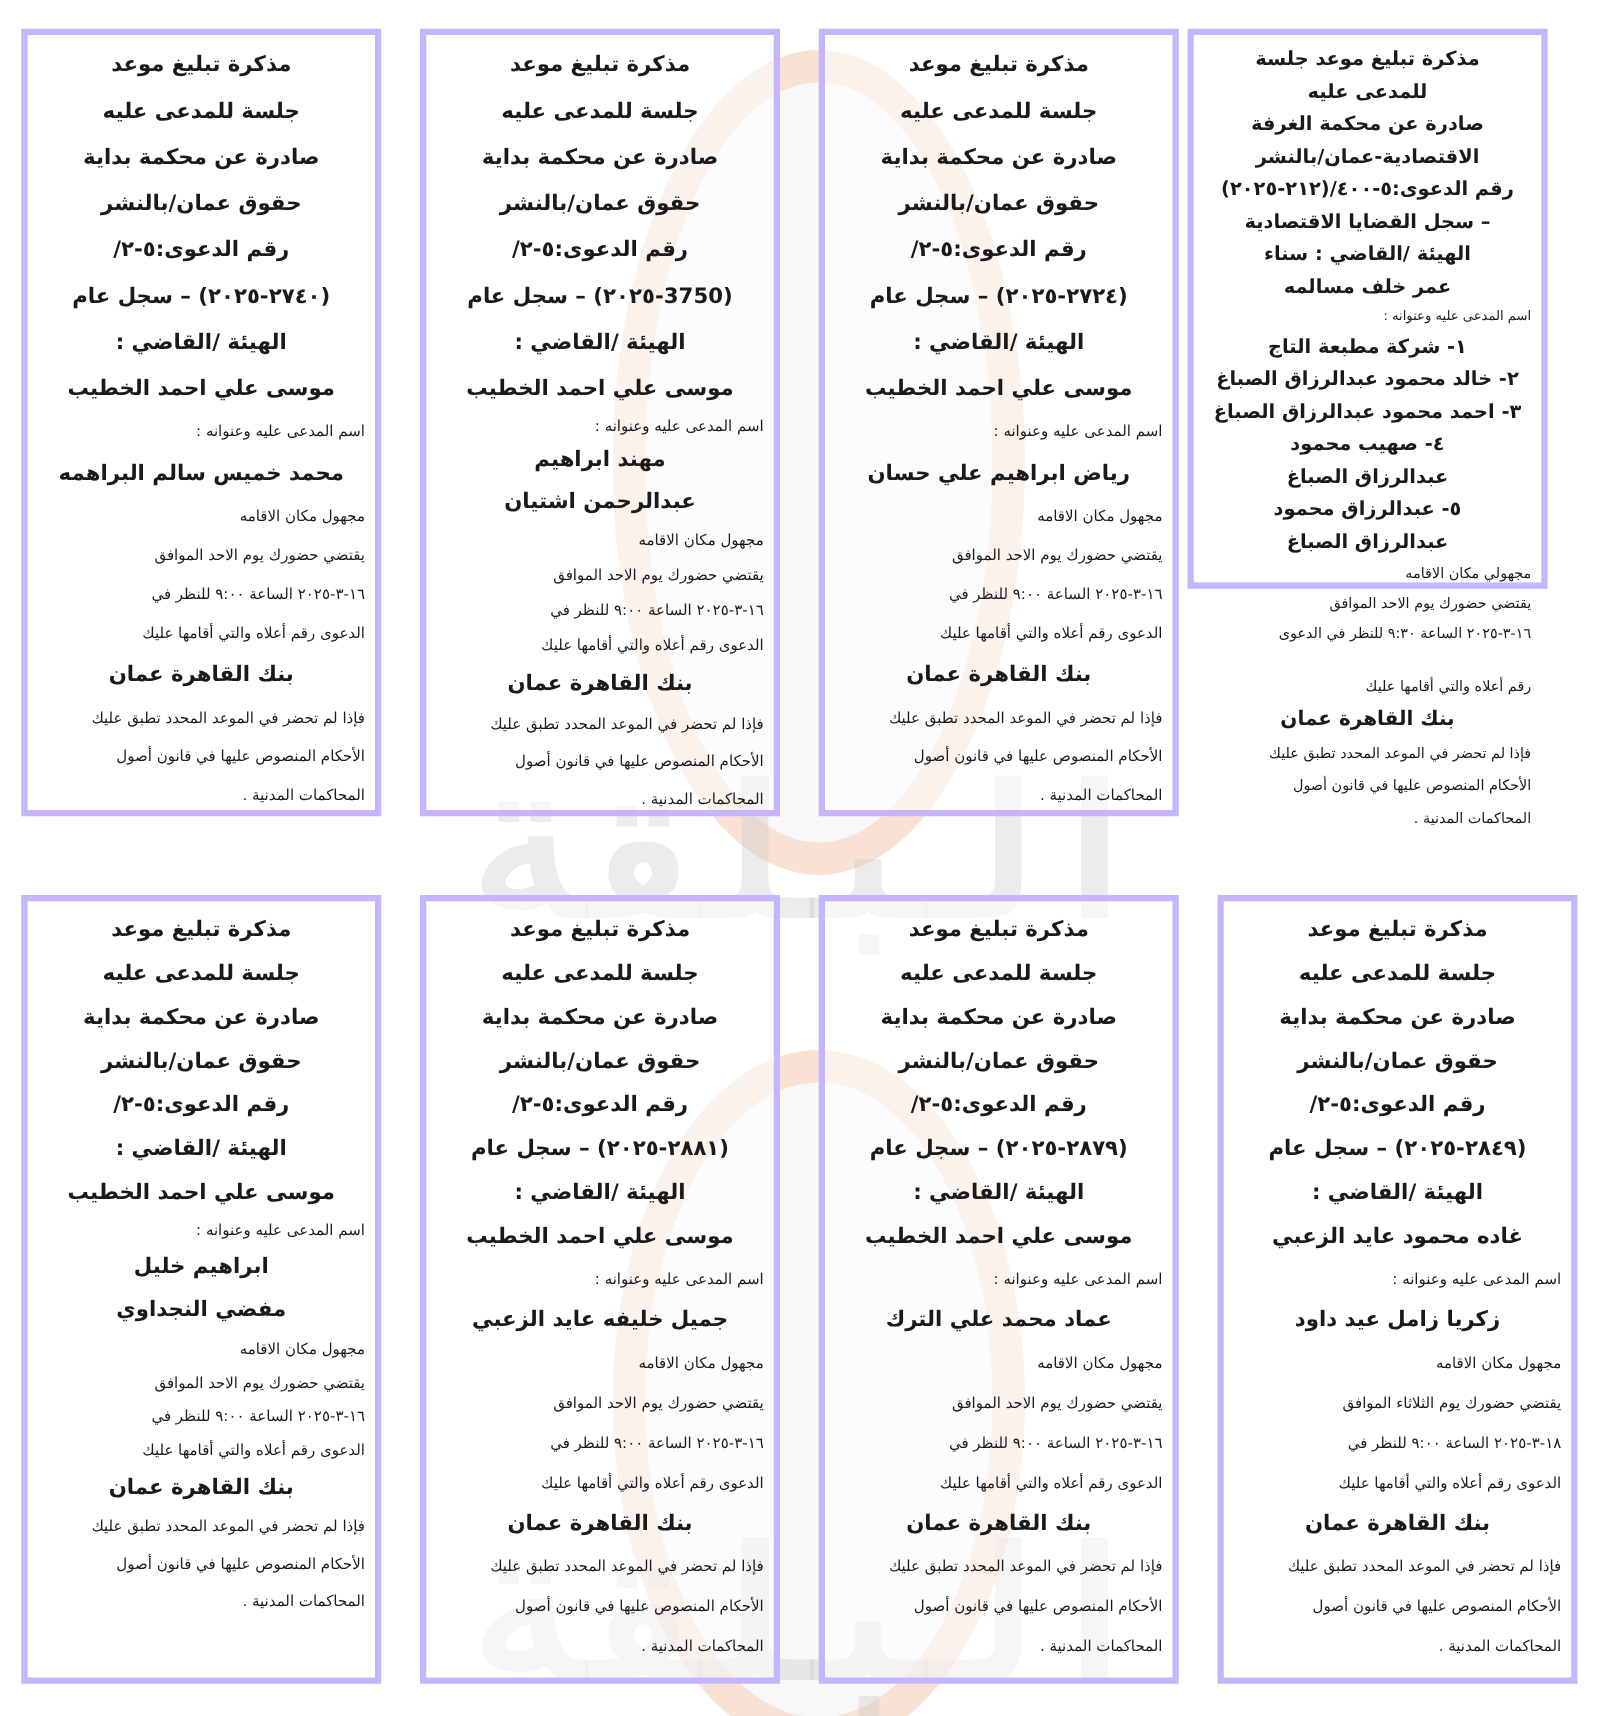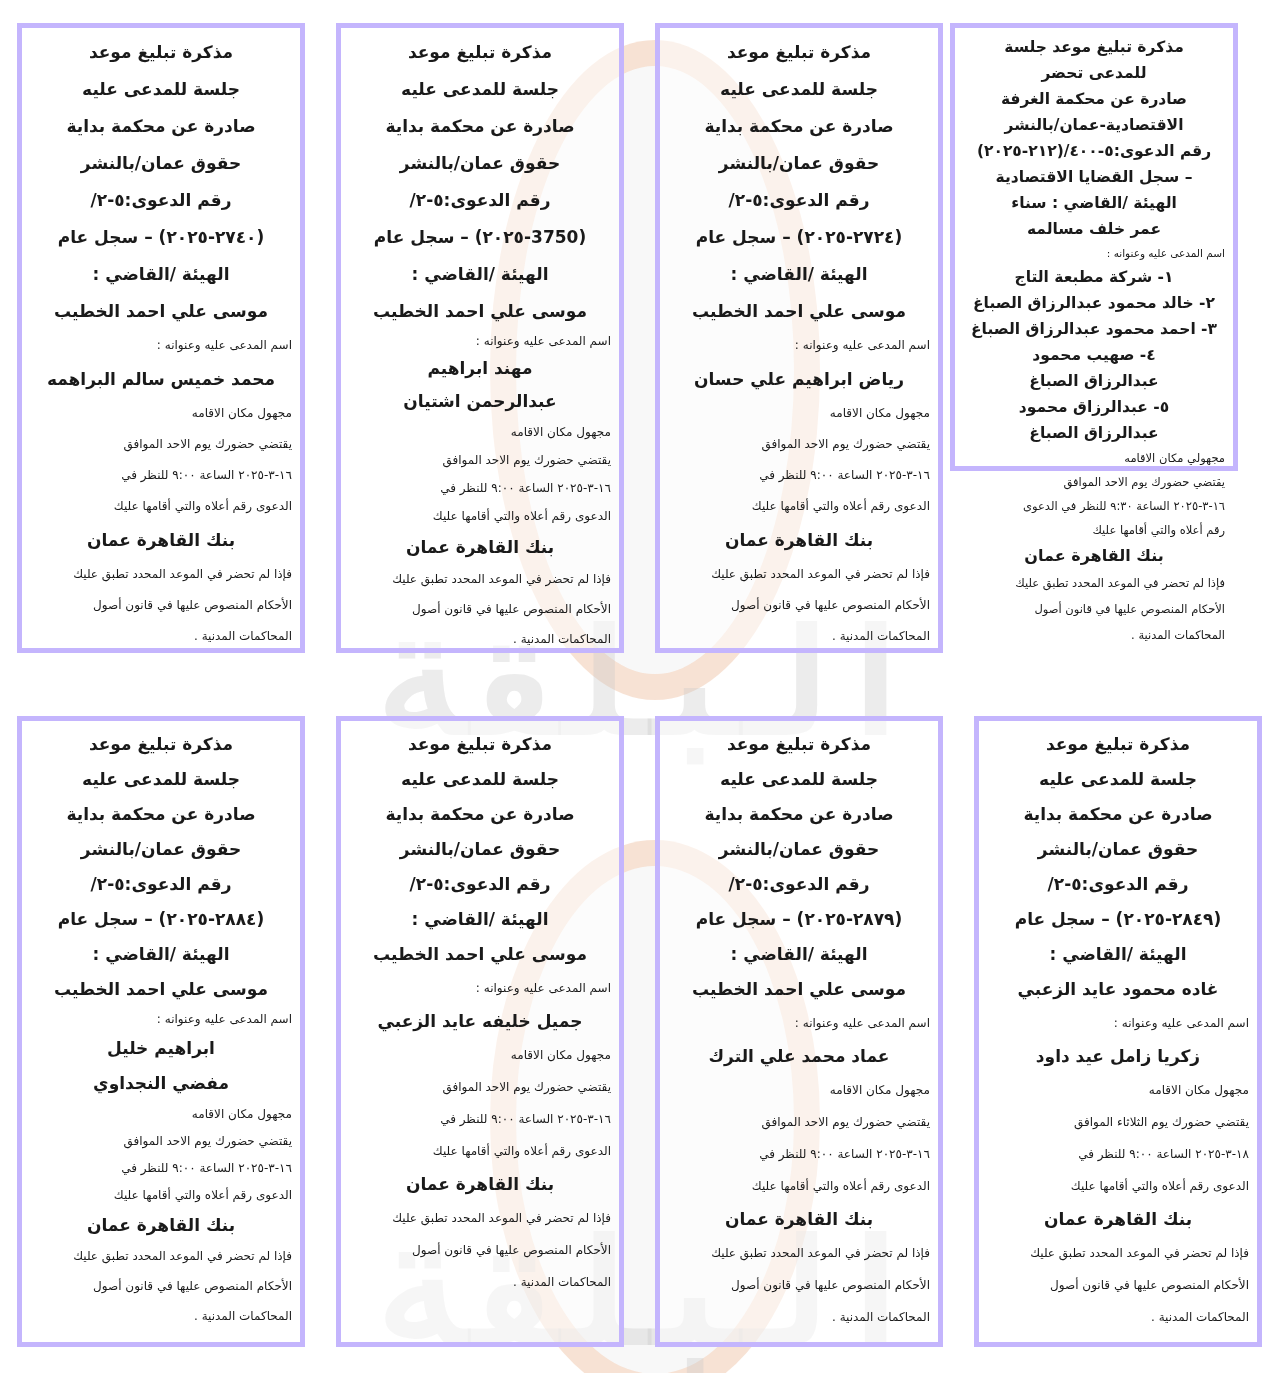--- a/index.html
+++ b/index.html
@@ -28,39 +28,39 @@
 </head>
 <body>
 
 <div class="watermark wm-clock" style="left:490px; top:40px; width:330px; height:660px; border-radius:50%;"></div>
 <div class="watermark wm-clock" style="left:490px; top:840px; width:330px; height:560px; border-radius:50%;"></div>
 <div class="watermark wm-text" style="left:350px; top:620px; width:600px; text-align:center;">البلقة</div>
 <div class="watermark wm-text" style="left:350px; top:1230px; width:600px; text-align:center;">البلقة</div>
 
 <div class="notice row-top compact" style="left:950px; top:23px; width:288px; height:448px;">
   <p class="h">مذكرة تبليغ موعد جلسة</p>
-  <p class="h">للمدعى تحضر</p>
+  <p class="h">للمدعى عليه</p>
   <p class="h">صادرة عن محكمة الغرفة</p>
   <p class="h">الاقتصادية-عمان/بالنشر</p>
   <p class="h">رقم الدعوى:٥-٤٠٠/(٢١٢-٢٠٢٥)</p>
   <p class="h">– سجل القضايا الاقتصادية</p>
   <p class="h">الهيئة /القاضي : سناء</p>
   <p class="h">عمر خلف مسالمه</p>
   <p class="s" style="line-height:22px; font-size:10.5px;">اسم المدعى عليه وعنوانه :</p>
   <p class="n">١- شركة مطبعة التاج</p>
   <p class="n">٢- خالد محمود عبدالرزاق الصباغ</p>
   <p class="n">٣- احمد محمود عبدالرزاق الصباغ</p>
   <p class="n">٤- صهيب محمود</p>
   <p class="n">عبدالرزاق الصباغ</p>
   <p class="n">٥- عبدالرزاق محمود</p>
   <p class="n">عبدالرزاق الصباغ</p>
   <p class="s" style="line-height:24px;">مجهولي مكان الاقامه</p>
   <p class="s" style="line-height:24px;">يقتضي حضورك يوم الاحد الموافق</p>
   <p class="s" style="line-height:24px;">١٦-٣-٢٠٢٥ الساعة ٩:٣٠ للنظر في الدعوى</p>
-  <p class="s" style="line-height:24px;">رقم أعلاه والتي أقامها عليك</p>
+  <p class="s" style="line-height:24px;margin-top:19px;">رقم أعلاه والتي أقامها عليك</p>
   <p class="bank">بنك القاهرة عمان</p>
   <p class="s" style="line-height:26px;">فإذا لم تحضر في الموعد المحدد تطبق عليك</p>
   <p class="s" style="line-height:26px;">الأحكام المنصوص عليها في قانون أصول</p>
   <p class="s" style="line-height:26px;">المحاكمات المدنية .</p>
 </div>
 
 <div class="notice row-top" style="left:655px; top:23px; width:288px; height:630px;">
   <p class="h">مذكرة تبليغ موعد</p>
   <p class="h">جلسة للمدعى عليه</p>
   <p class="h">صادرة عن محكمة بداية</p>
@@ -165,41 +165,41 @@
   <p class="s">الأحكام المنصوص عليها في قانون أصول</p>
   <p class="s">المحاكمات المدنية .</p>
 </div>
 
 <div class="notice row-bot" style="left:336px; top:716px; width:288px; height:631px;">
   <p class="h">مذكرة تبليغ موعد</p>
   <p class="h">جلسة للمدعى عليه</p>
   <p class="h">صادرة عن محكمة بداية</p>
   <p class="h">حقوق عمان/بالنشر</p>
   <p class="h">رقم الدعوى:٥-٢/</p>
+  <p class="h">(٢٨٨١-٢٠٢٥) – سجل عام</p>
   <p class="h">الهيئة /القاضي :</p>
   <p class="h">موسى علي احمد الخطيب</p>
   <p class="s">اسم المدعى عليه وعنوانه :</p>
   <p class="n">جميل خليفه عايد الزعبي</p>
   <p class="s">مجهول مكان الاقامه</p>
   <p class="s">يقتضي حضورك يوم الاحد الموافق</p>
   <p class="s">١٦-٣-٢٠٢٥ الساعة ٩:٠٠ للنظر في</p>
   <p class="s">الدعوى رقم أعلاه والتي أقامها عليك</p>
   <p class="bank">بنك القاهرة عمان</p>
   <p class="s">فإذا لم تحضر في الموعد المحدد تطبق عليك</p>
   <p class="s">الأحكام المنصوص عليها في قانون أصول</p>
   <p class="s">المحاكمات المدنية .</p>
 </div>
 
 <div class="notice row-bot" style="left:17px; top:716px; width:288px; height:631px;">
   <p class="h">مذكرة تبليغ موعد</p>
   <p class="h">جلسة للمدعى عليه</p>
   <p class="h">صادرة عن محكمة بداية</p>
   <p class="h">حقوق عمان/بالنشر</p>
   <p class="h">رقم الدعوى:٥-٢/</p>
-  <p class="h">(٢٨٨٤-٢٠٢٥) – سجل عام</p>
   <p class="h">الهيئة /القاضي :</p>
   <p class="h">موسى علي احمد الخطيب</p>
   <p class="s" style="line-height:24px;">اسم المدعى عليه وعنوانه :</p>
   <p class="n">ابراهيم خليل</p>
   <p class="n">مفضي النجداوي</p>
   <p class="s" style="line-height:27px;">مجهول مكان الاقامه</p>
   <p class="s" style="line-height:27px;">يقتضي حضورك يوم الاحد الموافق</p>
   <p class="s" style="line-height:27px;">١٦-٣-٢٠٢٥ الساعة ٩:٠٠ للنظر في</p>
   <p class="s" style="line-height:27px;">الدعوى رقم أعلاه والتي أقامها عليك</p>
   <p class="bank" style="line-height:32px;">بنك القاهرة عمان</p>

